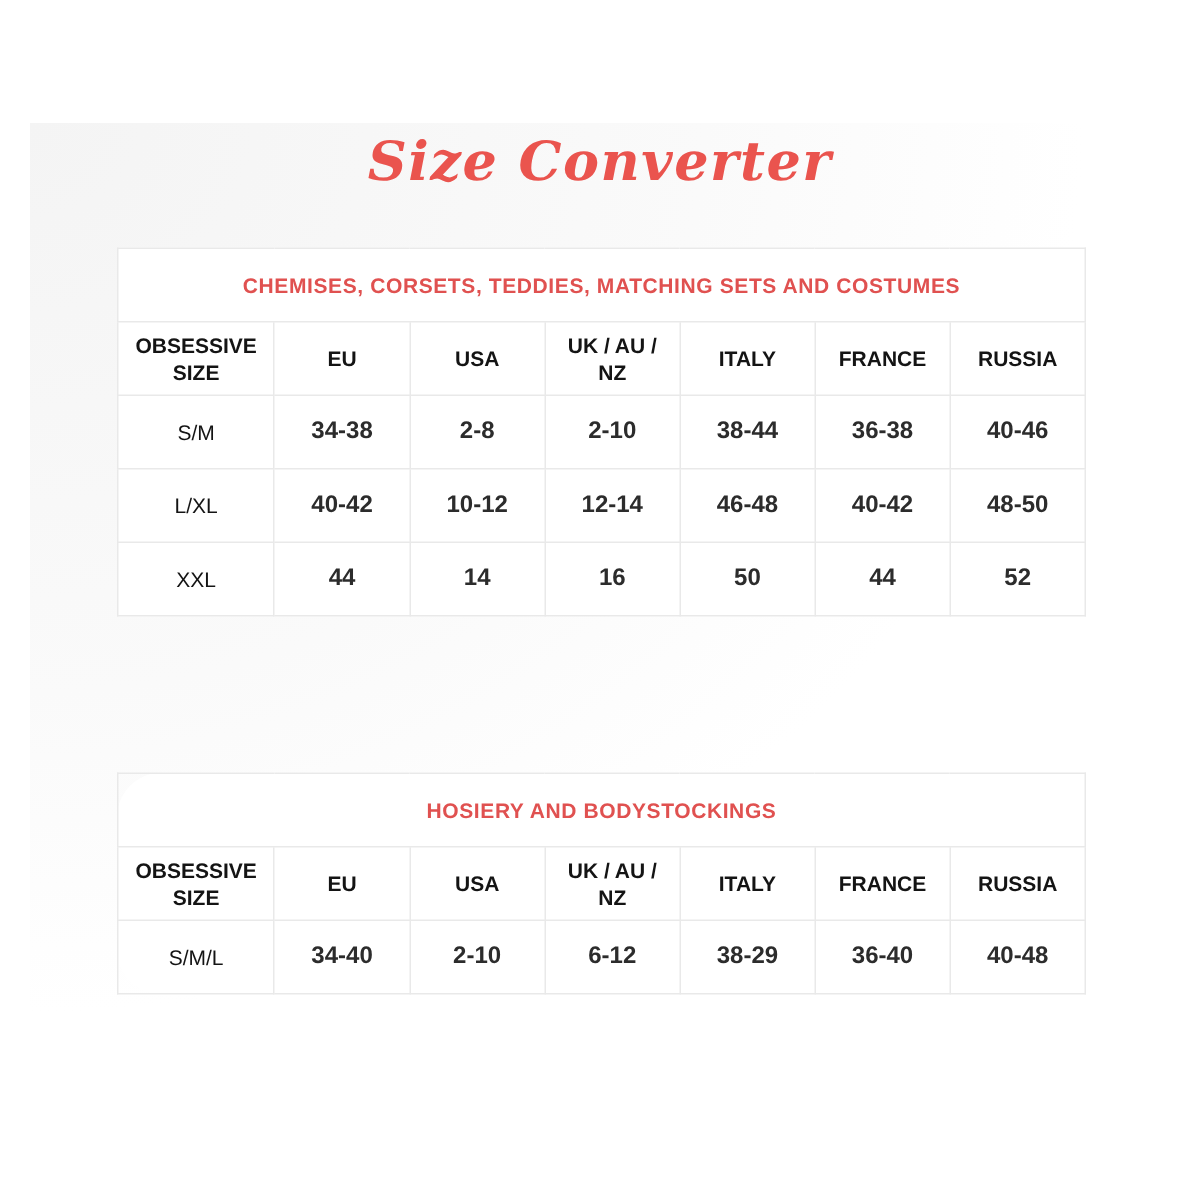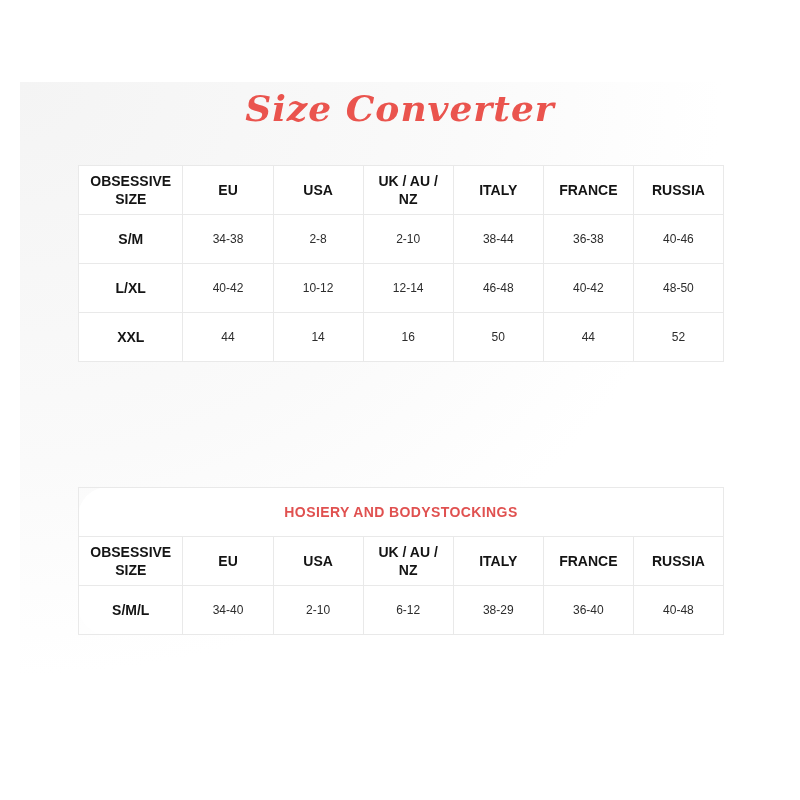--- a/index.html
+++ b/index.html
@@ -33,21 +33,21 @@
   }
   table.size-table {
     position: absolute;
     left: 78px;
     width: 646px;
     border-collapse: collapse;
     table-layout: fixed;
     background: #ffffff;
   }
   #table-0 { top: 165px; }
-  #table-1 { top: 487px; border-radius: 30px; }
+  #table-1 { top: 515px; border-radius: 30px; }
   .size-table th, .size-table td {
     border: 1px solid var(--border, #e9e9e9);
     text-align: center;
     vertical-align: middle;
     height: 49px;
     padding: 0 4px;
     box-sizing: border-box;
   }
   .caption-cell {
     color: var(--caption, #e05150);
@@ -55,26 +55,26 @@
     font-weight: bold;
     letter-spacing: 0.4px;
   }
   .size-table thead th.col {
     font-size: 14px;
     font-weight: bold;
     color: var(--header_text, #141414);
     line-height: 1.3;
   }
   .size-table tbody td {
-    font-size: 12px;
-    font-weight: normal;
+    font-size: 16px;
+    font-weight: bold;
     color: var(--text, #2c2c2c);
   }
   .size-table tbody td.size-label {
-    font-weight: bold;
+    font-weight: normal;
     font-size: 14px;
     color: var(--header_text, #141414);
   }
   col.first { width: 16.2%; }
 </style>
 </head>
 <body>
 
 <div class="content-panel"></div>
 
@@ -84,20 +84,23 @@
   <colgroup>
       <col class="first">
       <col>
       <col>
       <col>
       <col>
       <col>
       <col>
     </colgroup>
   <thead>
+    <tr>
+      <th class="caption-cell" colspan="7">CHEMISES, CORSETS, TEDDIES, MATCHING SETS AND COSTUMES</th>
+    </tr>
     <tr class="header-row">
         <th class="col">OBSESSIVE SIZE</th>
         <th class="col">EU</th>
         <th class="col">USA</th>
         <th class="col">UK / AU / NZ</th>
         <th class="col">ITALY</th>
         <th class="col">FRANCE</th>
         <th class="col">RUSSIA</th>
       </tr>
   </thead>

